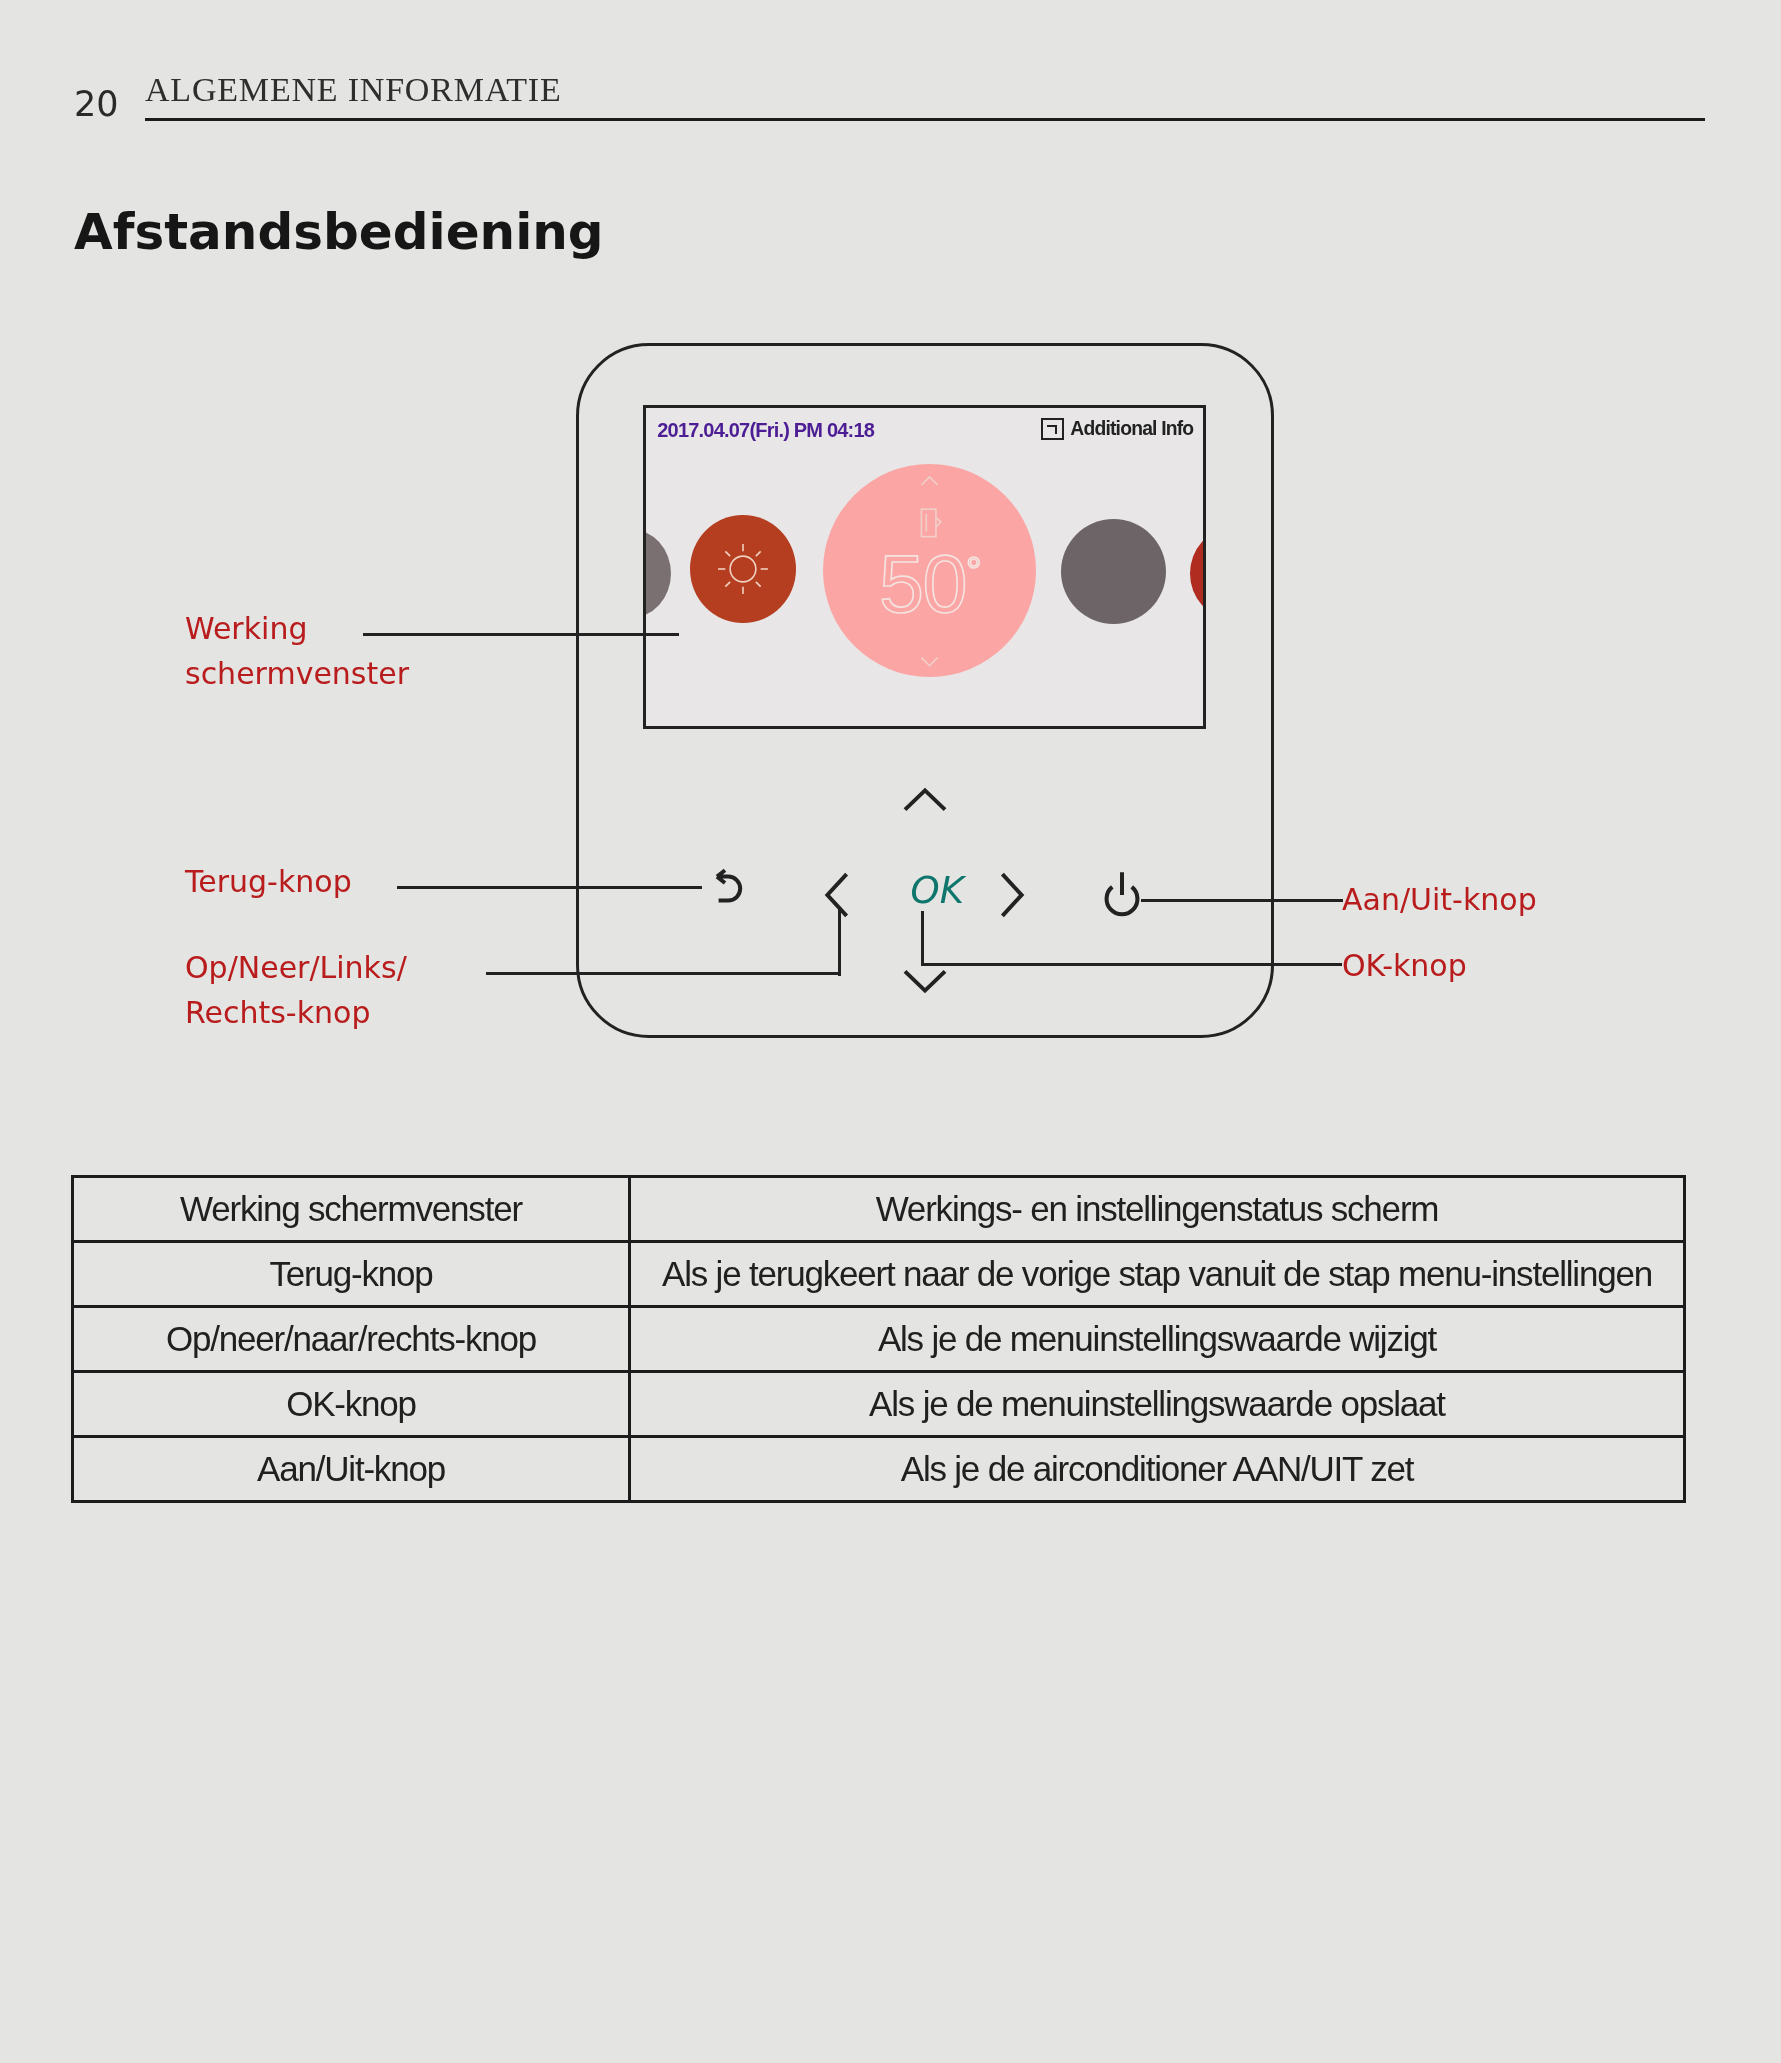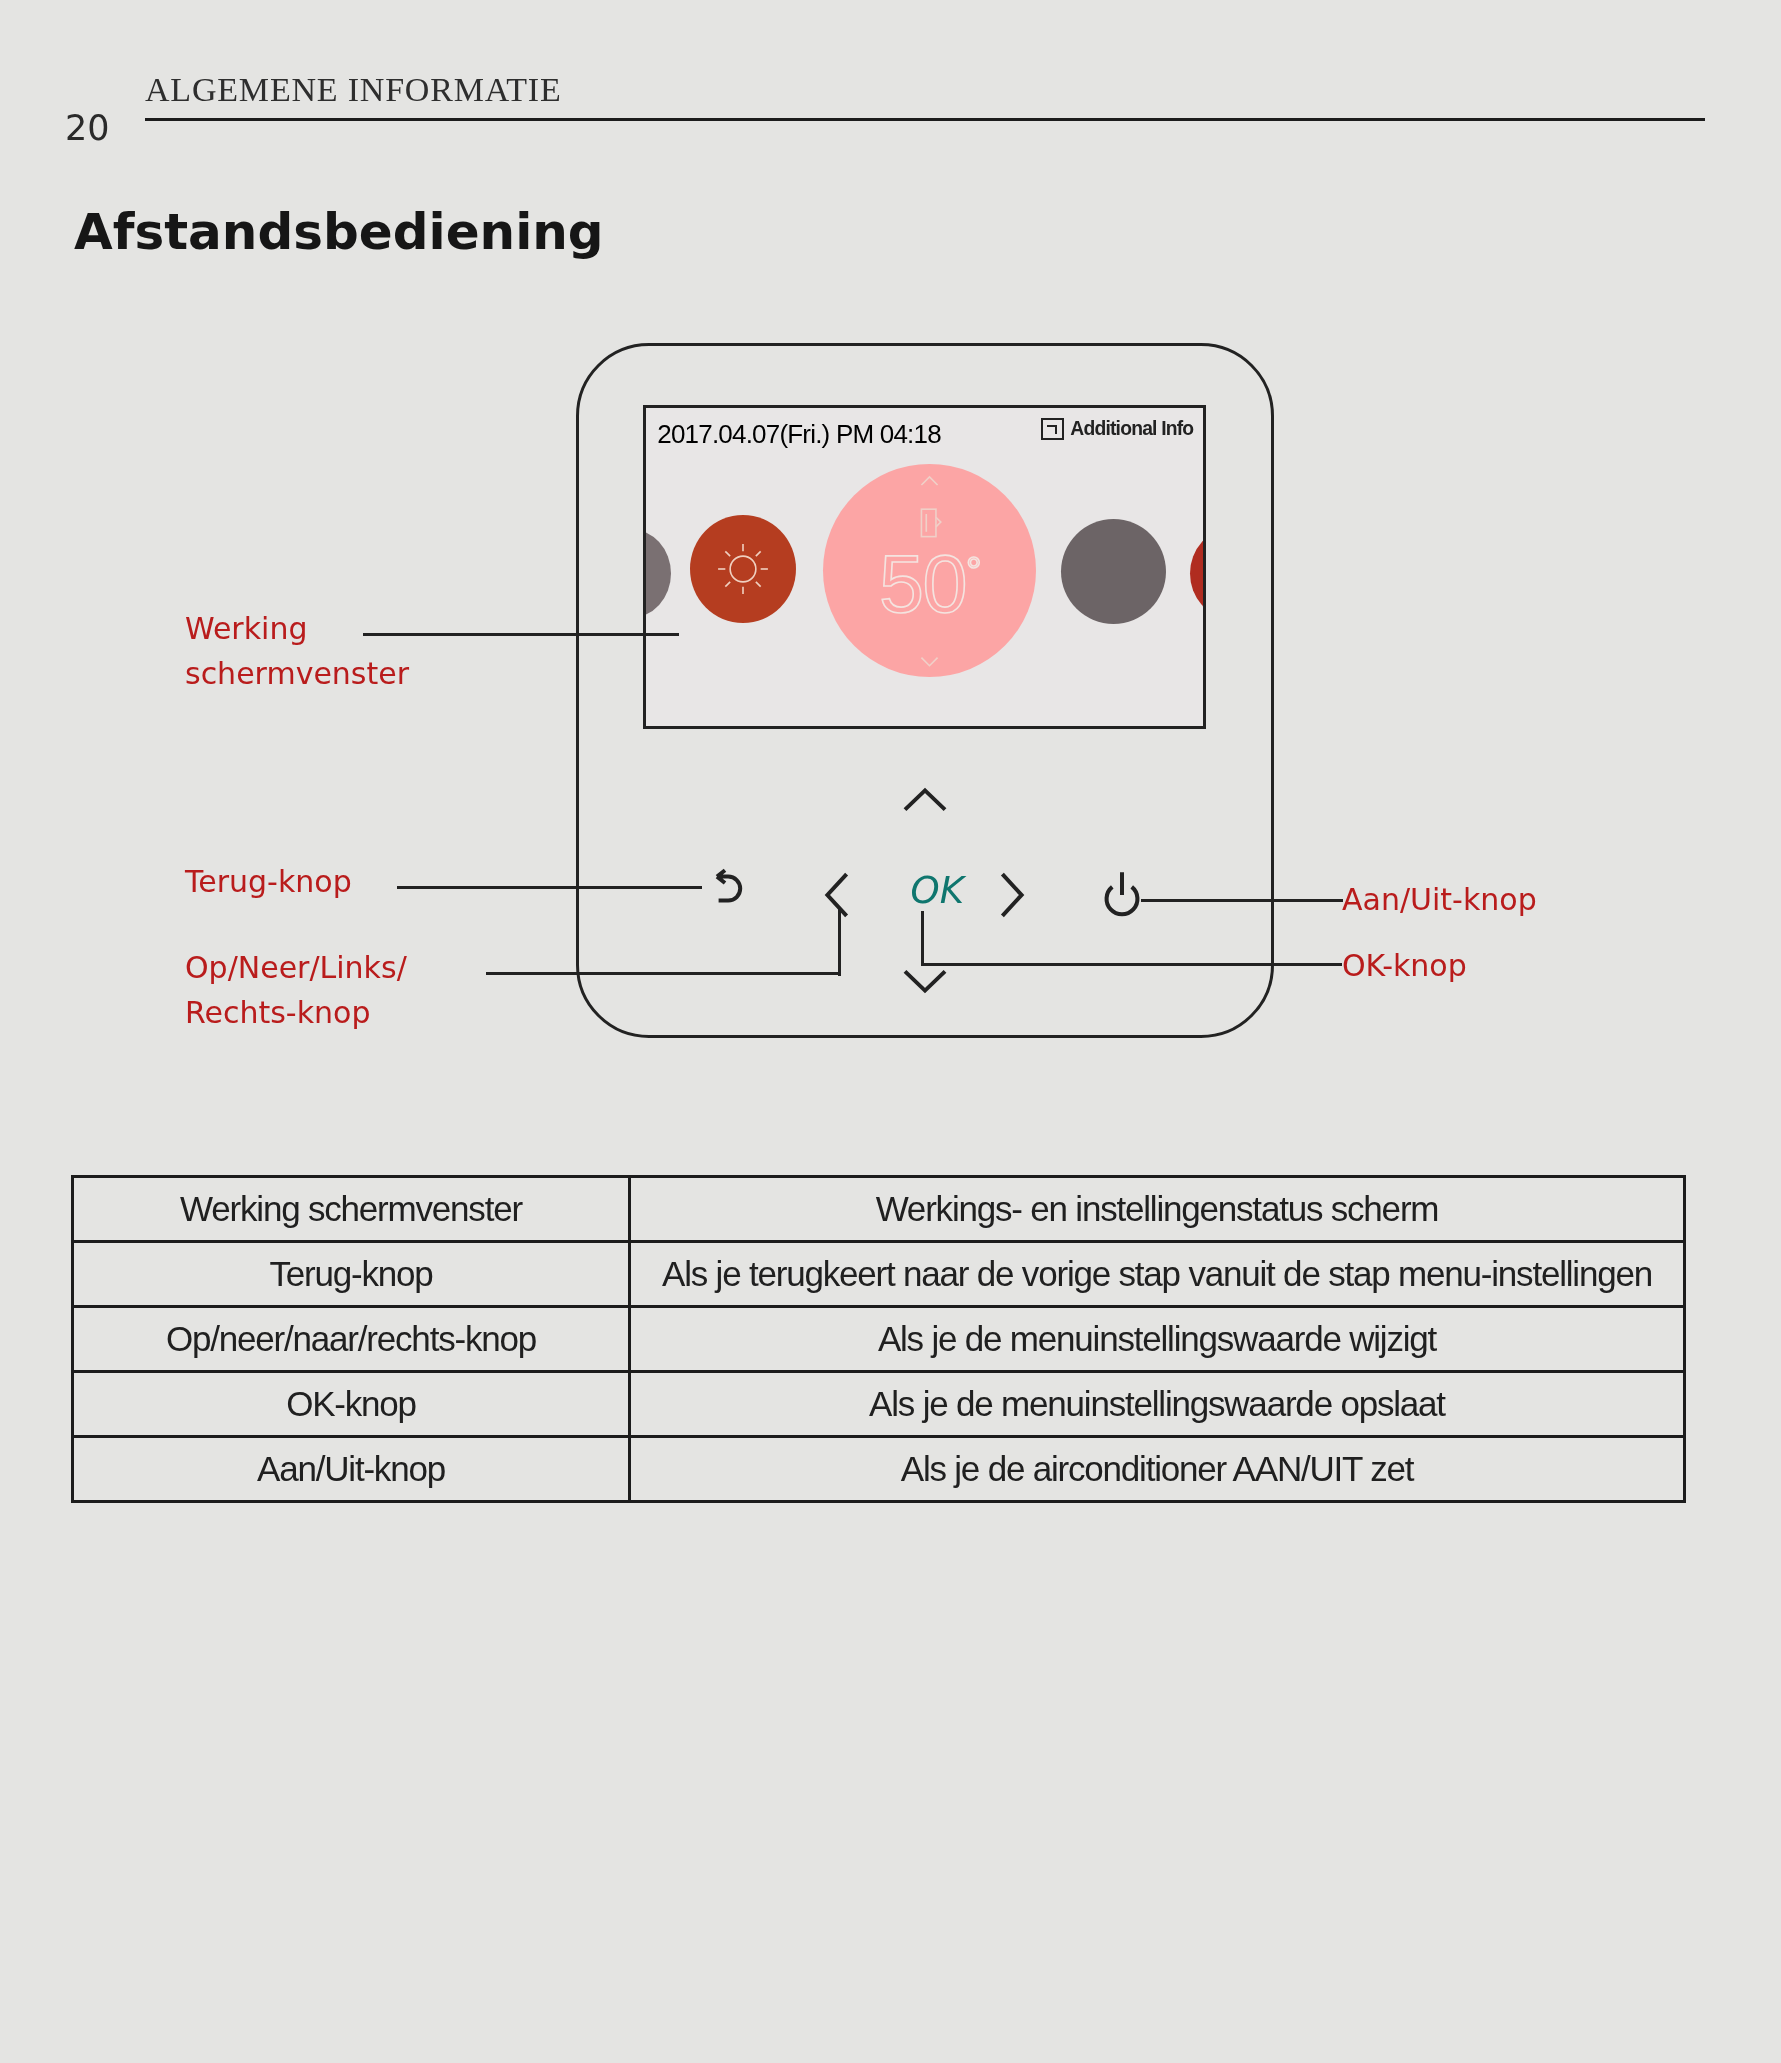--- a/index.html
+++ b/index.html
@@ -3,28 +3,28 @@
 <meta charset="utf-8">
 <style>
   html, body { margin:0; padding:0; }
   body {
     width:1781px; height:2064px; position:relative; overflow:hidden;
     background:#e4e4e2;
     font-family:"DejaVu Sans", "Liberation Sans", sans-serif;
     color:#1e1e1e;
   }
   .abs { position:absolute; }
-  .page-num { left:65px; top:84px; font-size:35px; color:#2a2a2a;margin-top:24px; }
+  .page-num { left:74px; top:84px; font-size:35px; color:#2a2a2a; }
   .section { left:145px; top:71px; font-size:34px; color:#2e2e2e; letter-spacing:0.8px;font-family:Liberation Serif, serif; }
   .rule { left:145px; top:118px; width:1560px; height:3.2px; background:#1c1c1c; }
   .title { left:74px; top:203px; font-size:50px; font-weight:bold; color:#161616; }
 
   .remote { left:576px; top:343px; width:698px; height:695px; border:3.2px solid #222; border-radius:73px; box-sizing:border-box; }
   .screen { left:643px; top:405px; width:563px; height:324px; border:3.2px solid #222; box-sizing:border-box; background:#e8e6e6; overflow:hidden; }
-  .status-left { left:11.3px; top:11.3px; font-size:26px; font-weight:normal; font-family:"Liberation Sans", sans-serif; letter-spacing:-0.8px; color:#000000; }
+  .status-left { left:11.3px; top:11.3px; font-size:20px; font-weight:bold; font-family:"Liberation Sans", sans-serif; letter-spacing:-0.8px; color:#4c1d95; }
   .status-right { right:9.7px; top:9.7px; font-size:19.3px; font-weight:bold; font-family:"Liberation Sans", sans-serif; letter-spacing:-0.8px; color:#222; display:flex; align-items:center; gap:6.4px;margin-left:8px; }
   .info-box { width:22.6px; height:22.6px; border:2.4px solid #222; box-sizing:border-box; position:relative; }
   .info-box::after { content:""; position:absolute; left:4px; top:5.6px; width:8px; height:6.4px; border-top:2.4px solid #222; border-right:2.4px solid #222; }
   .circle { border-radius:50%; }
   .mode-big { left:177px; top:56px; width:213px; height:213px; background:#fca5a5; color:#f2e0dc; }
   .mode-sun { left:44px; top:107px; width:106px; height:108px; background:#b53d20; }
   .mode-gray { left:415px; top:111px; width:105px; height:105px; background:#6c6466; }
   .mode-partial-left { left:-56px; top:121px; width:81px; height:89px; background:#7a7072; }
   .mode-partial-right { left:544px; top:121px; width:81px; height:89px; background:#b02c20; }
   .temp { left:0; top:74px; width:213px; text-align:center; font-size:81px; font-family:"Liberation Sans", sans-serif; color:transparent; -webkit-text-stroke:1.6px #f4e4e0; letter-spacing:-1.6px; }

